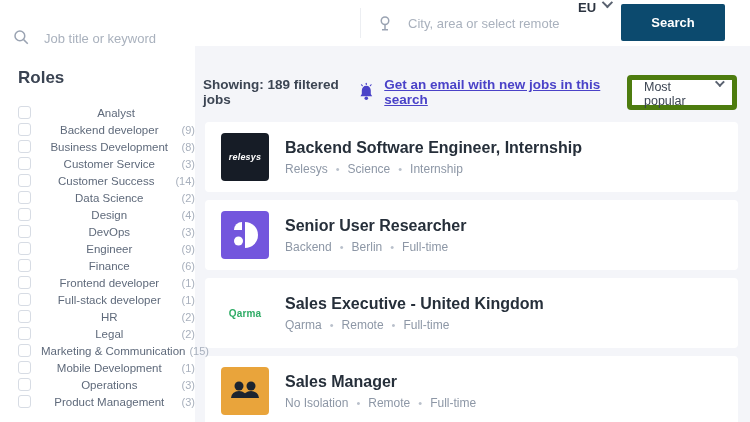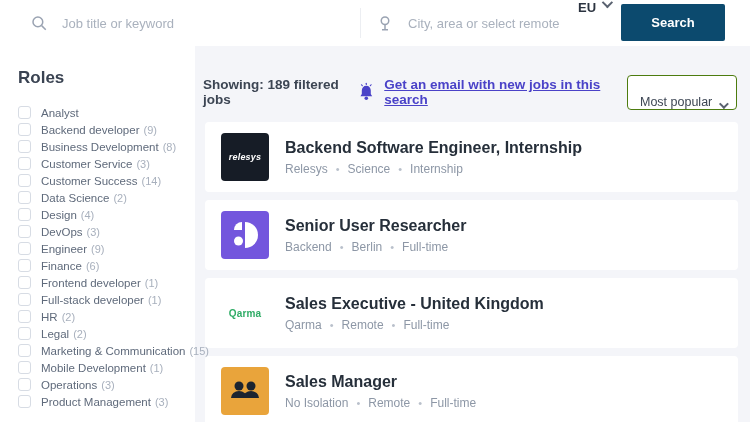--- a/index.html
+++ b/index.html
@@ -2,52 +2,52 @@
 <html><head>
 <meta charset="utf-8">
 <style>
   * { margin:0; padding:0; box-sizing:border-box; }
   html,body { width:750px; height:422px; overflow:hidden;
     font-family:"Liberation Sans", sans-serif; background:#f4f5f9; }
 
   
   .topbar { position:absolute; left:0; top:0; width:750px; height:46px; background:#ffffff; z-index:5; }
   .field { position:absolute; top:0; height:46px; display:flex; align-items:center; }
-  .field-search { left:30px; width:335px; }
+  .field-search { left:12px; width:335px;align-items:flex-end; }
   .field-divider { position:absolute; left:360px; top:8px; height:30px; width:1px; background:#eceef2; }
   .field-location { left:376px; width:200px; }
   .field .ficon { width:18px; height:18px; margin-right:14px; flex:0 0 auto; }
   .field input { border:none; outline:none; font-size:13px; color:#3c4553; width:100%;
     font-family:"Liberation Sans", sans-serif; background:transparent; }
   .field input::placeholder { color:#a9b1bd; }
   .region { position:absolute; left:578px; top:0; height:46px; display:flex; cursor:pointer; }
   .region-label { font-size:13px; font-weight:700; color:#2b3340; margin-right:6px; }
   .chev { width:8px; height:8px; border-right:2px solid #5a6270; border-bottom:2px solid #5a6270;
     transform:rotate(45deg) translateY(-2px); }
   .search-btn { position:absolute; left:621px; top:4px; width:104px; height:37px; border:none;
     background:#0c4a6e; color:#ffffff; font-size:13px; font-weight:700; border-radius:2px;
     cursor:pointer; font-family:"Liberation Sans", sans-serif; }
 
   
   .sidebar { position:absolute; left:0; top:46px; width:195px; height:376px; background:#ffffff; padding:22px 0 0 18px; }
   .sidebar-title { font-size:17px; font-weight:700; color:#3a4352; margin-bottom:16px; }
-  .role-row { display:flex; align-items:center; height:17px; cursor:pointer; }
+  .role-row { display:flex; align-items:center; height:17px; cursor:pointer;justify-content:space-between; }
   .checkbox { width:13px; height:13px; border:1px solid #d7dce4; border-radius:3px; background:#fff; margin-right:10px; flex:0 0 auto; }
   .role-label { font-size:11.5px; color:#5f6a7b; white-space:nowrap; }
   .role-count { font-size:11px; color:#a8b0bd; margin-left:4px; white-space:nowrap; }
 
   
   .results-head { position:absolute; left:203px; top:74px; width:534px; height:36px;
     display:flex; align-items:center; }
   .showing { font-size:13.5px; font-weight:700; color:#3c4553; }
   .alert-group { display:flex; align-items:center; margin-left:auto; margin-right:auto; cursor:pointer; }
   .bell { width:18px; height:20px; margin-right:10px; }
   .alert-link { font-size:13.5px; font-weight:600; color:#4a42c8;text-decoration:underline; }
-  .sort-box { width:110px; height:35px; background:#fff; border:1px solid #4d7c0f; border-radius:4px;
-    display:flex; align-items:flex-end; padding:0 10px 0 12px; cursor:pointer; flex:0 0 auto; }
+  .sort-box { width:110px; height:35px; background:#fff; border:5px solid #4d7c0f; border-radius:4px;
+    display:flex; align-items:flex-start; padding:0 10px 16px 12px; cursor:pointer; flex:0 0 auto; }
   .sort-value { font-size:12.5px; color:#3c4553; }
   .sort-box .chev { margin-left:auto; width:7px; height:7px; border-color:#5a6270; }
 
   
   .cards { position:absolute; left:205px; top:122px; width:533px; }
   .card { background:#ffffff; border-radius:4px; height:70px; margin-bottom:8px;
     display:flex; align-items:center; padding:0 16px; cursor:pointer; }
   .logo { width:48px; height:48px; border-radius:4px; flex:0 0 auto; margin-right:16px;
     display:flex; align-items:center; justify-content:center; overflow:hidden; }
   .logo-text { font-weight:700; letter-spacing:0.2px; }

